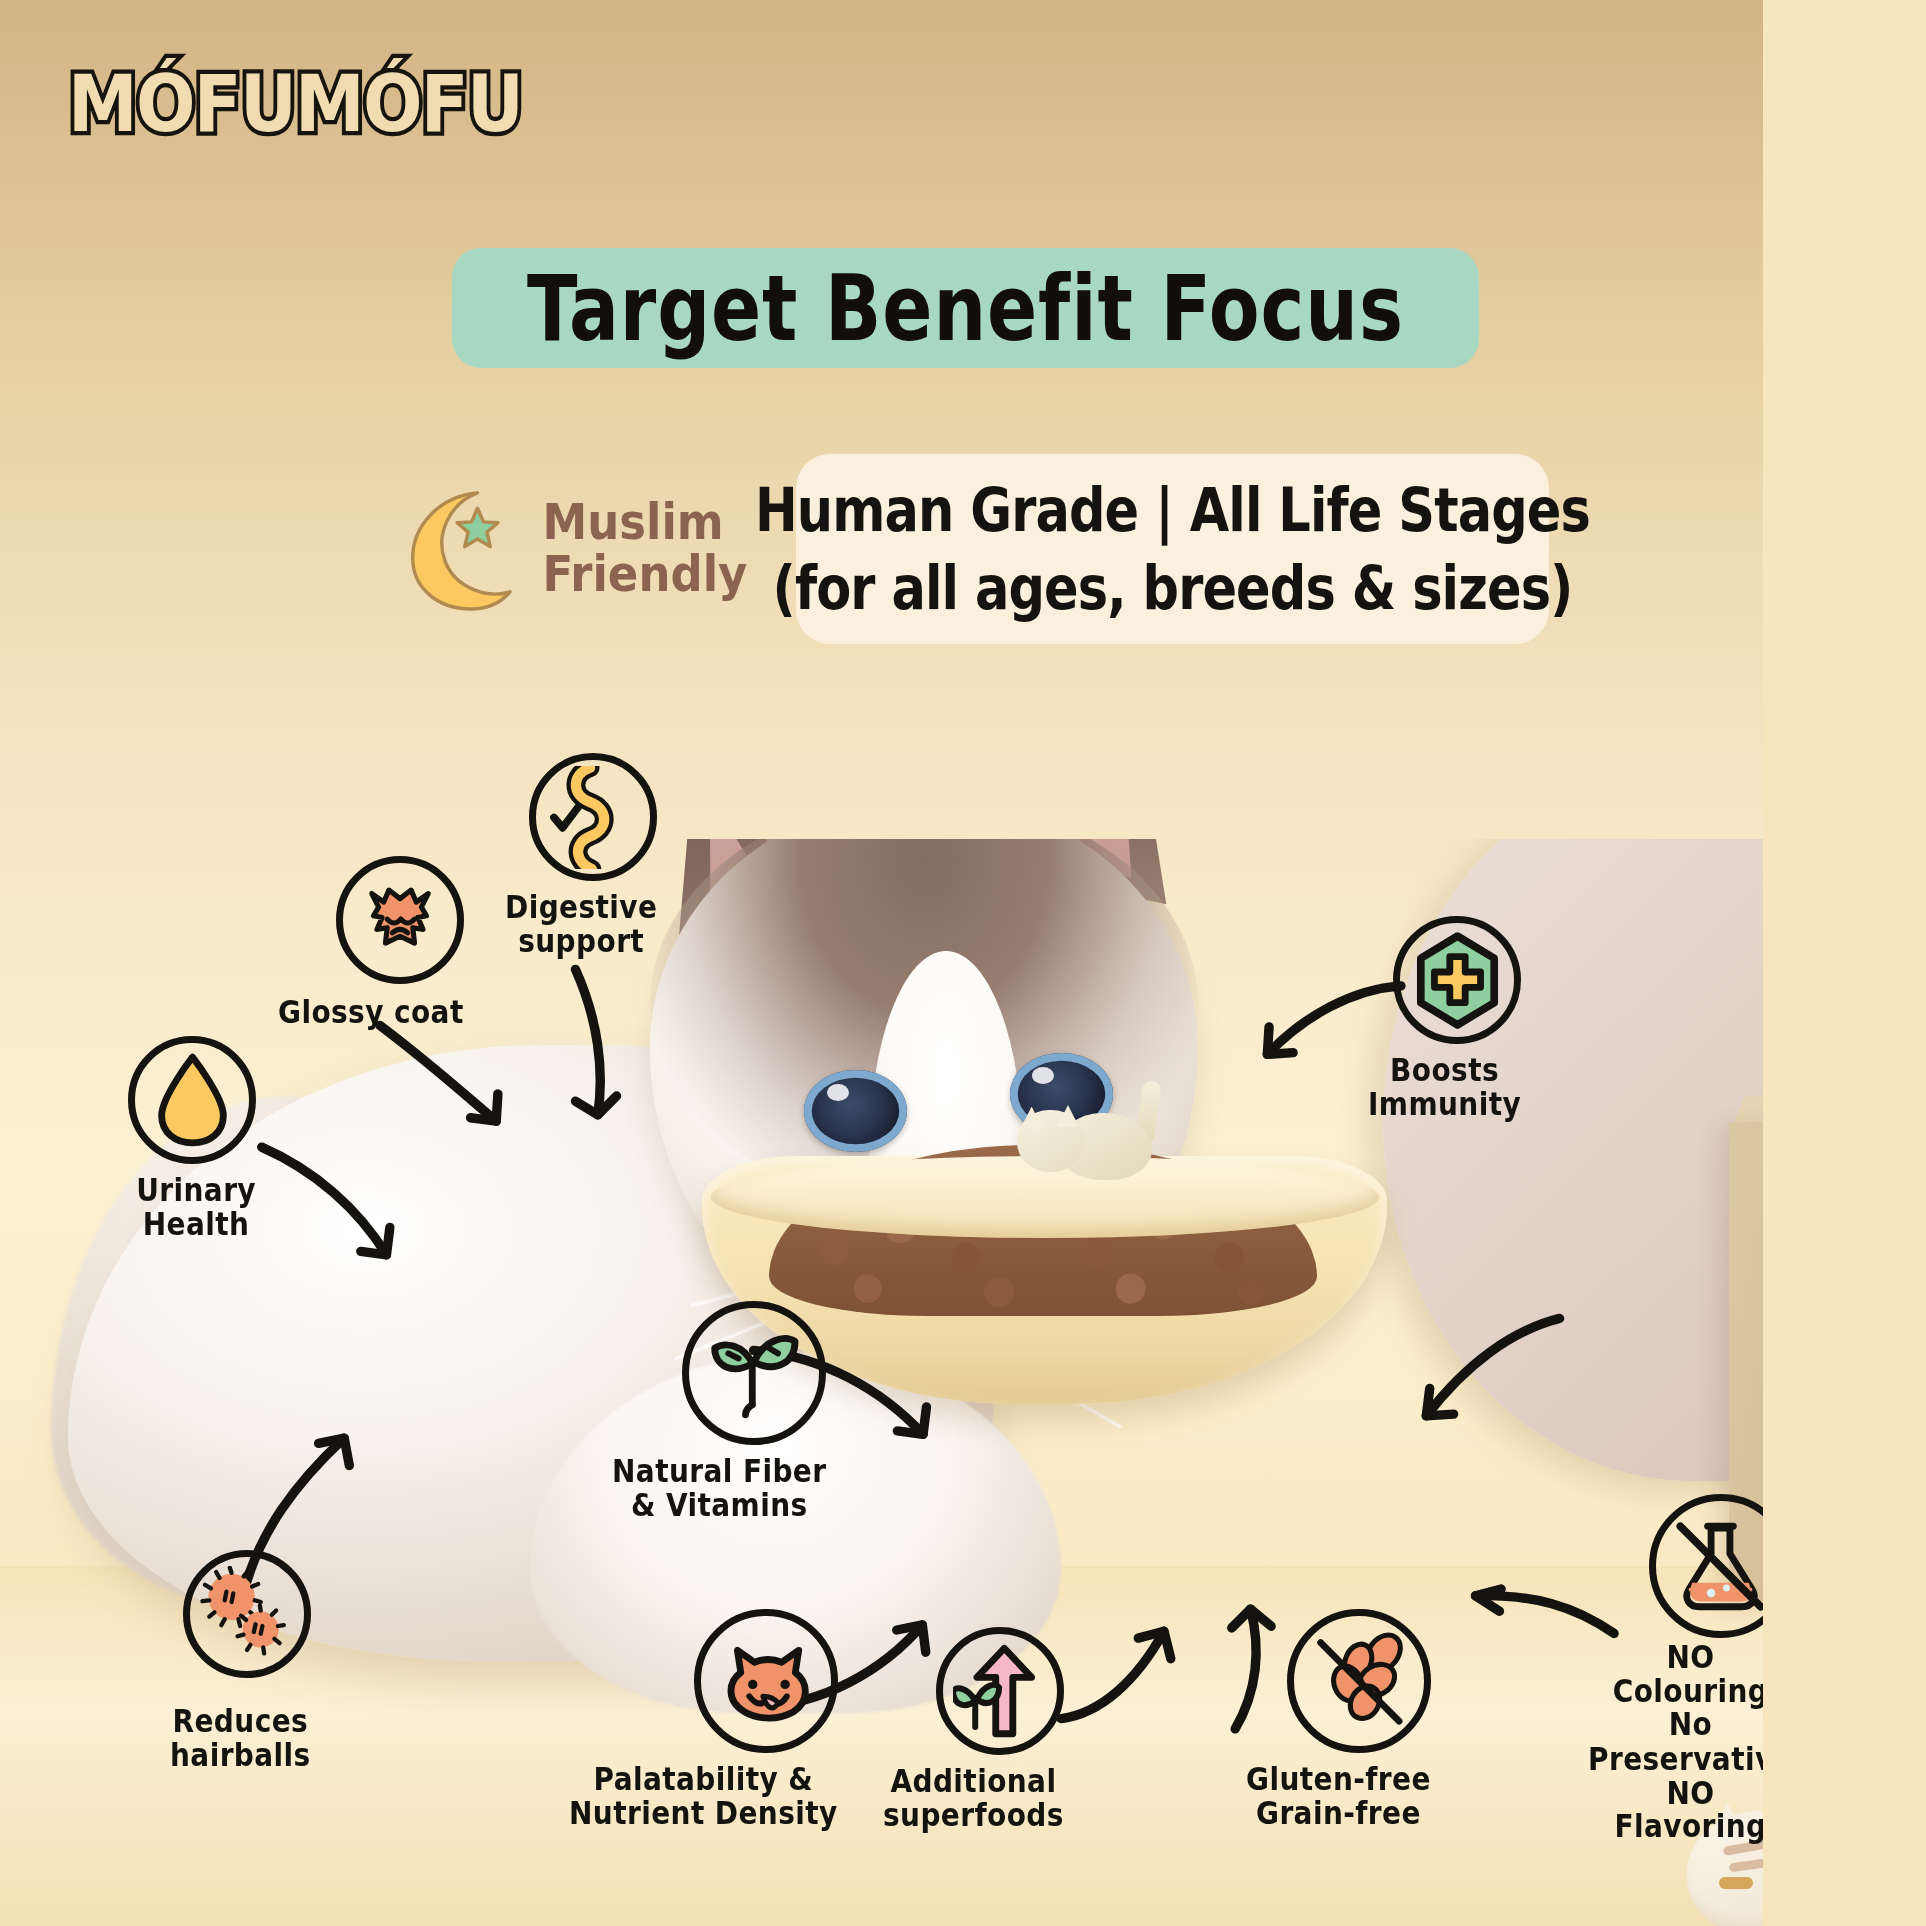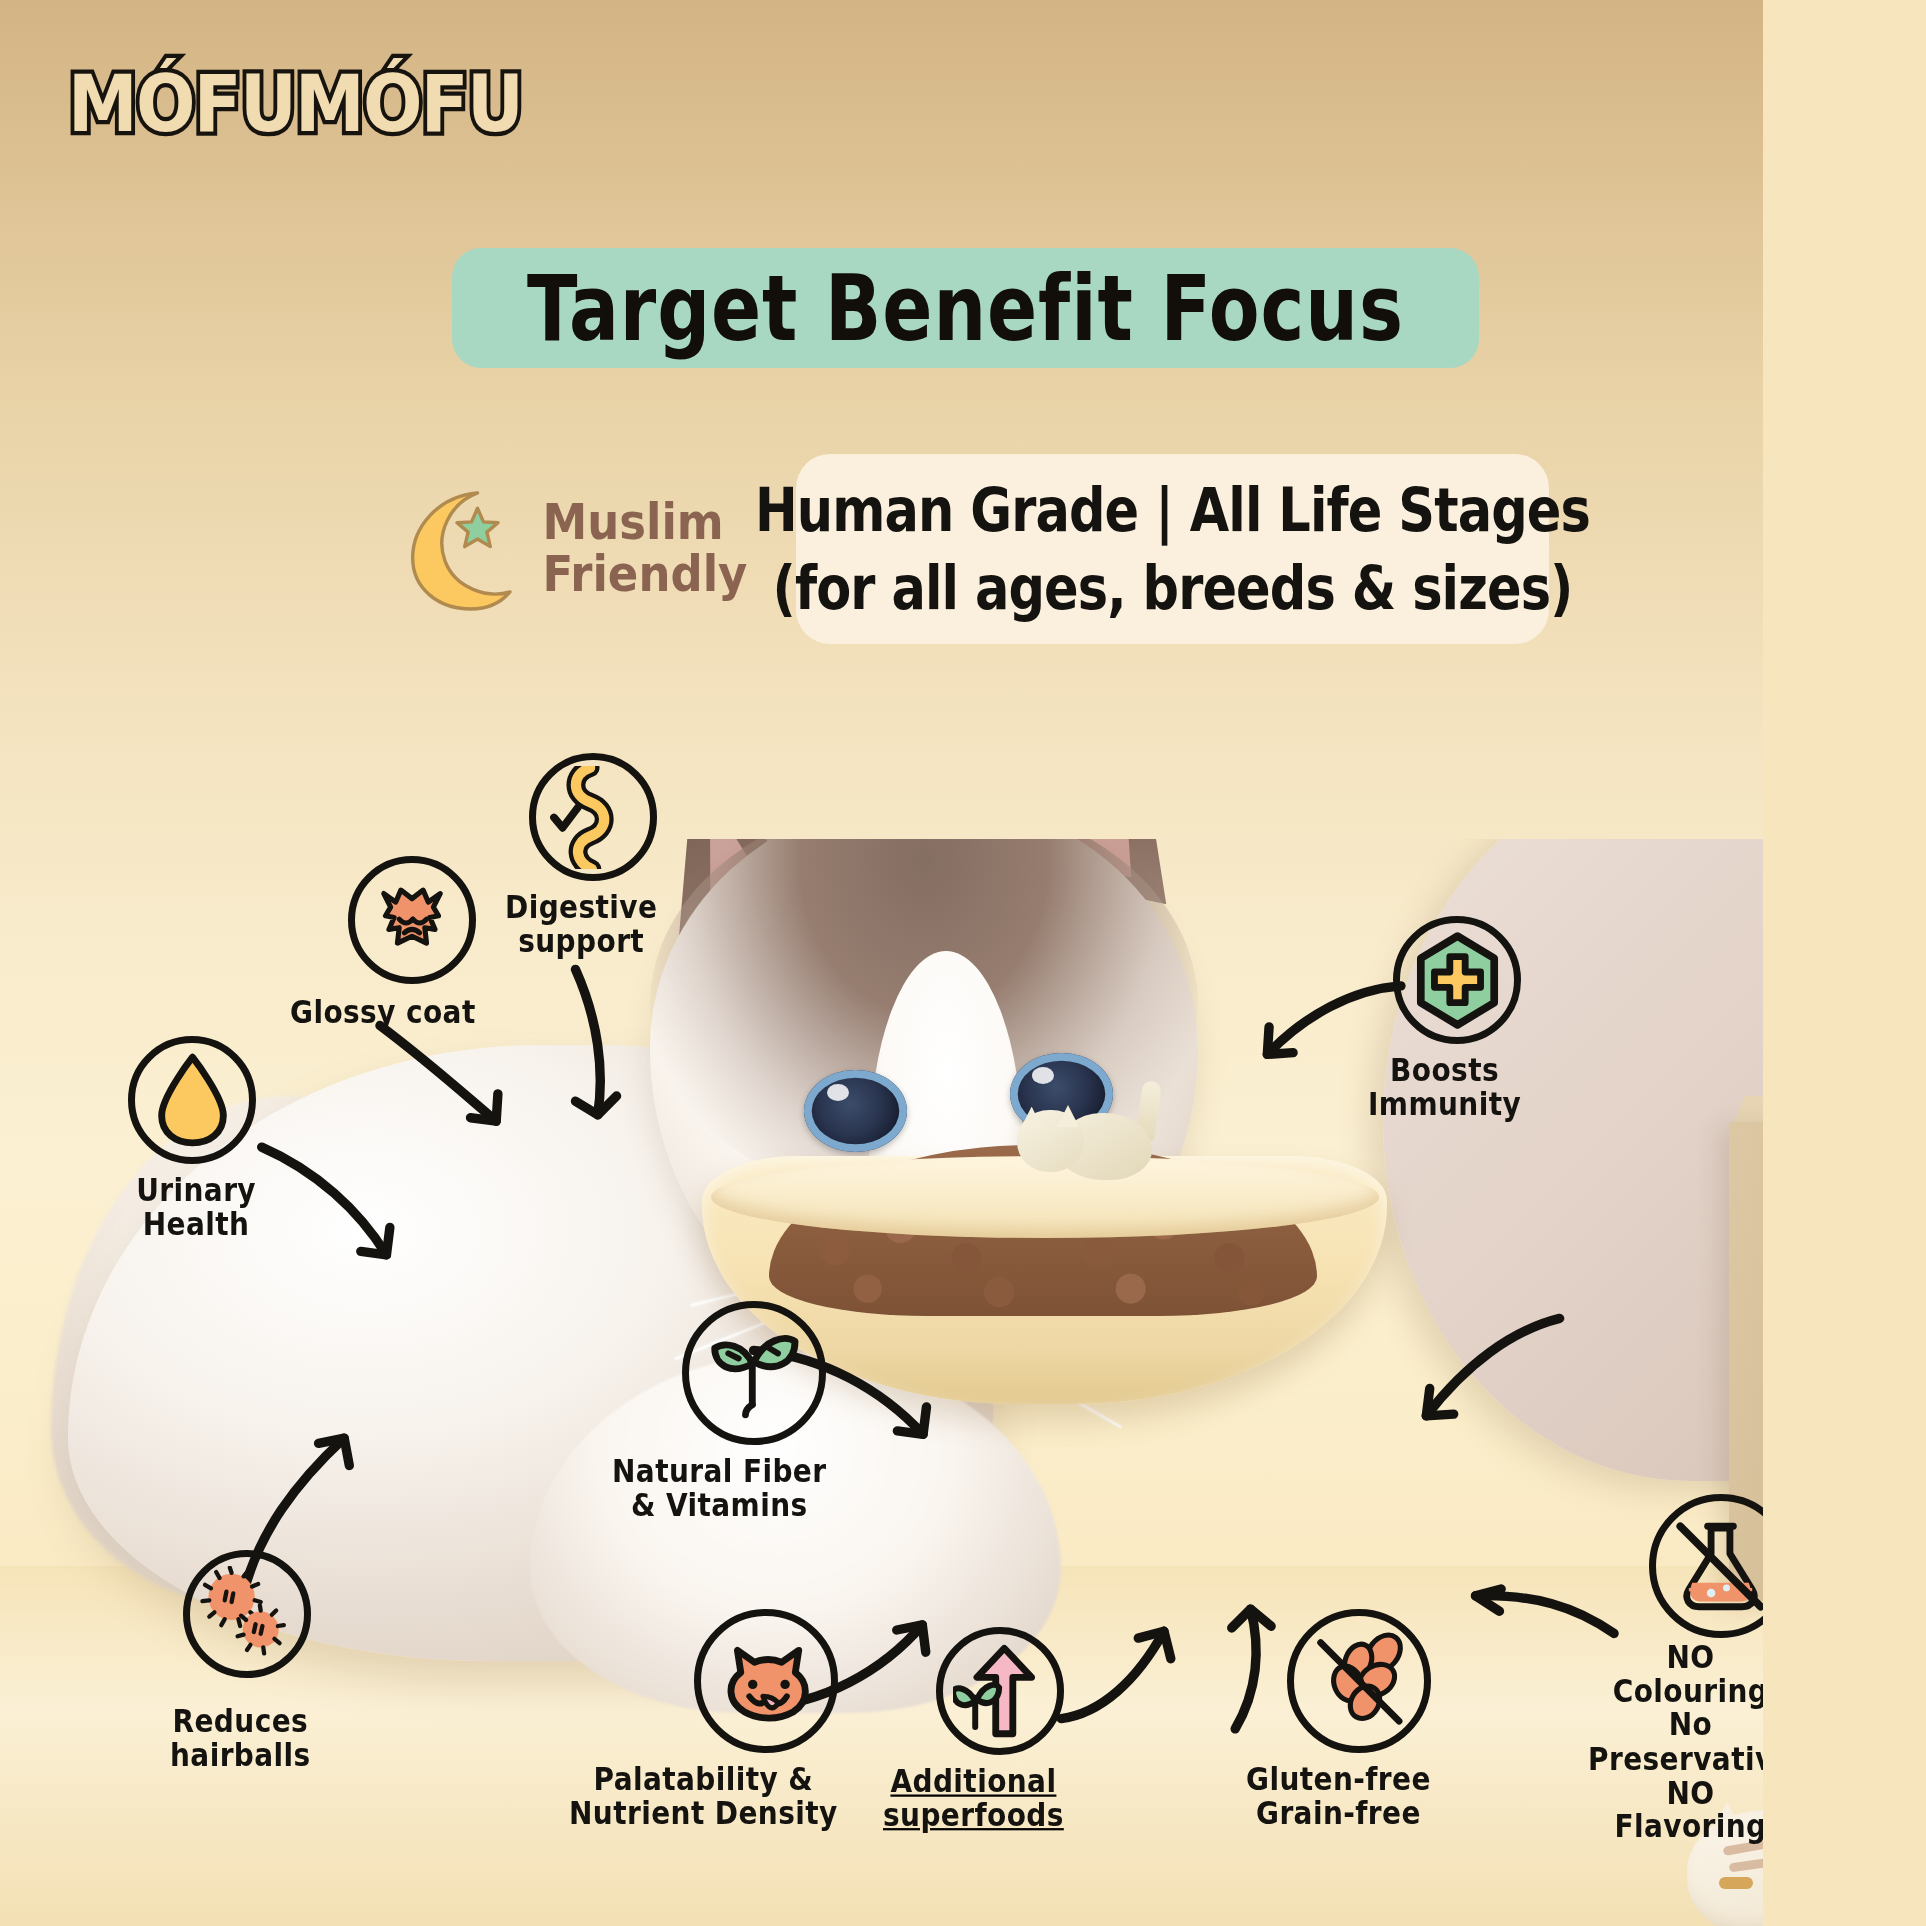--- a/index.html
+++ b/index.html
@@ -407,21 +407,21 @@
   <svg class="arrow" style="left:1049px;top:1609px;" width="146" height="137" viewBox="0 0 170 160">
     <path d="M14 128 C60 122 102 84 134 26" stroke="#141310" stroke-width="11" fill="none" stroke-linecap="round"></path>
     <path d="M134 26 L104 34 M134 26 L142 58" stroke="#141310" stroke-width="11" fill="none" stroke-linecap="round"></path>
   </svg>
   <svg class="arrow" style="left:1194px;top:1592px;" width="120" height="154" viewBox="0 0 140 180">
     <path d="M48 160 C74 116 78 66 66 20" stroke="#141310" stroke-width="11" fill="none" stroke-linecap="round"></path>
     <path d="M66 20 L44 42 M66 20 L90 40" stroke="#141310" stroke-width="11" fill="none" stroke-linecap="round"></path>
   </svg>
   <svg class="arrow" style="left:1455px;top:1558px;" width="8.6" height="8.6" viewBox="0 0 10 10"></svg>
 
-  <div class="badge" style="left:278px;top:856px;margin-left:12px;">
+  <div class="badge" style="left:278px;top:856px;">
     <div class="badge-circle">
       <svg width="94" height="94" viewBox="0 0 110 110">
         <path d="M22 24 L30 40 L24 50 L34 52 L28 66 L40 64 L38 82 L55 74 L72 82 L70 64 L82 66 L76 52 L86 50 L80 40 L88 24
                  L74 34 L68 20 L55 30 L42 20 L36 34 Z" fill="#f0936a" stroke="#141310" stroke-width="6" stroke-linejoin="round"></path>
         <path d="M40 54 q8 9 16 0" stroke="#141310" stroke-width="6" fill="none" stroke-linecap="round"></path>
         <path d="M56 54 q8 9 16 0" stroke="#141310" stroke-width="6" fill="none" stroke-linecap="round"></path>
         <path d="M46 70 q9 -8 18 0" stroke="#141310" stroke-width="6" fill="none" stroke-linecap="round"></path>
       </svg>
     </div>
     <div class="badge-label">Glossy coat</div>
@@ -538,21 +538,21 @@
         <circle cx="82" cy="58" r="5.5" fill="#141310"></circle>
         <path d="M40 72 q12 16 22 2" stroke="#141310" stroke-width="7" fill="none" stroke-linecap="round"></path>
         <path d="M62 74 q12 14 22 -2" stroke="#141310" stroke-width="7" fill="none" stroke-linecap="round"></path>
         <path d="M56 72 q8 22 18 8 q-6 -8 -18 -8 Z" fill="#f3b3bd" stroke="#141310" stroke-width="6" stroke-linejoin="round"></path>
       </svg>
     </div>
     <div class="badge-label">Palatability &amp;
 Nutrient Density</div>
   </div>
 
-  <div class="badge" style="left:883px;top:1627px;text-decoration:underline;">
+  <div class="badge" style="left:883px;top:1627px;">
     <div class="badge-circle">
       <svg width="94" height="96" viewBox="0 0 110 112">
         <path d="M70 106 L70 40 L92 40 L60 6 L28 40 L50 40 L50 106 Z" fill="#f6b8c4" stroke="#141310" stroke-width="8" stroke-linejoin="round"></path>
         <path d="M26 98 C26 80 26 72 26 64" stroke="#141310" stroke-width="7" fill="none" stroke-linecap="round"></path>
         <path d="M26 68 C18 52 4 50 0 56 C0 70 12 78 26 68 Z" fill="#8fce9e" stroke="#141310" stroke-width="7" stroke-linejoin="round"></path>
         <path d="M28 66 C36 48 50 46 54 52 C54 66 42 76 28 66 Z" fill="#8fce9e" stroke="#141310" stroke-width="7" stroke-linejoin="round"></path>
       </svg>
     </div>
     <div class="badge-label">Additional
 superfoods</div>

